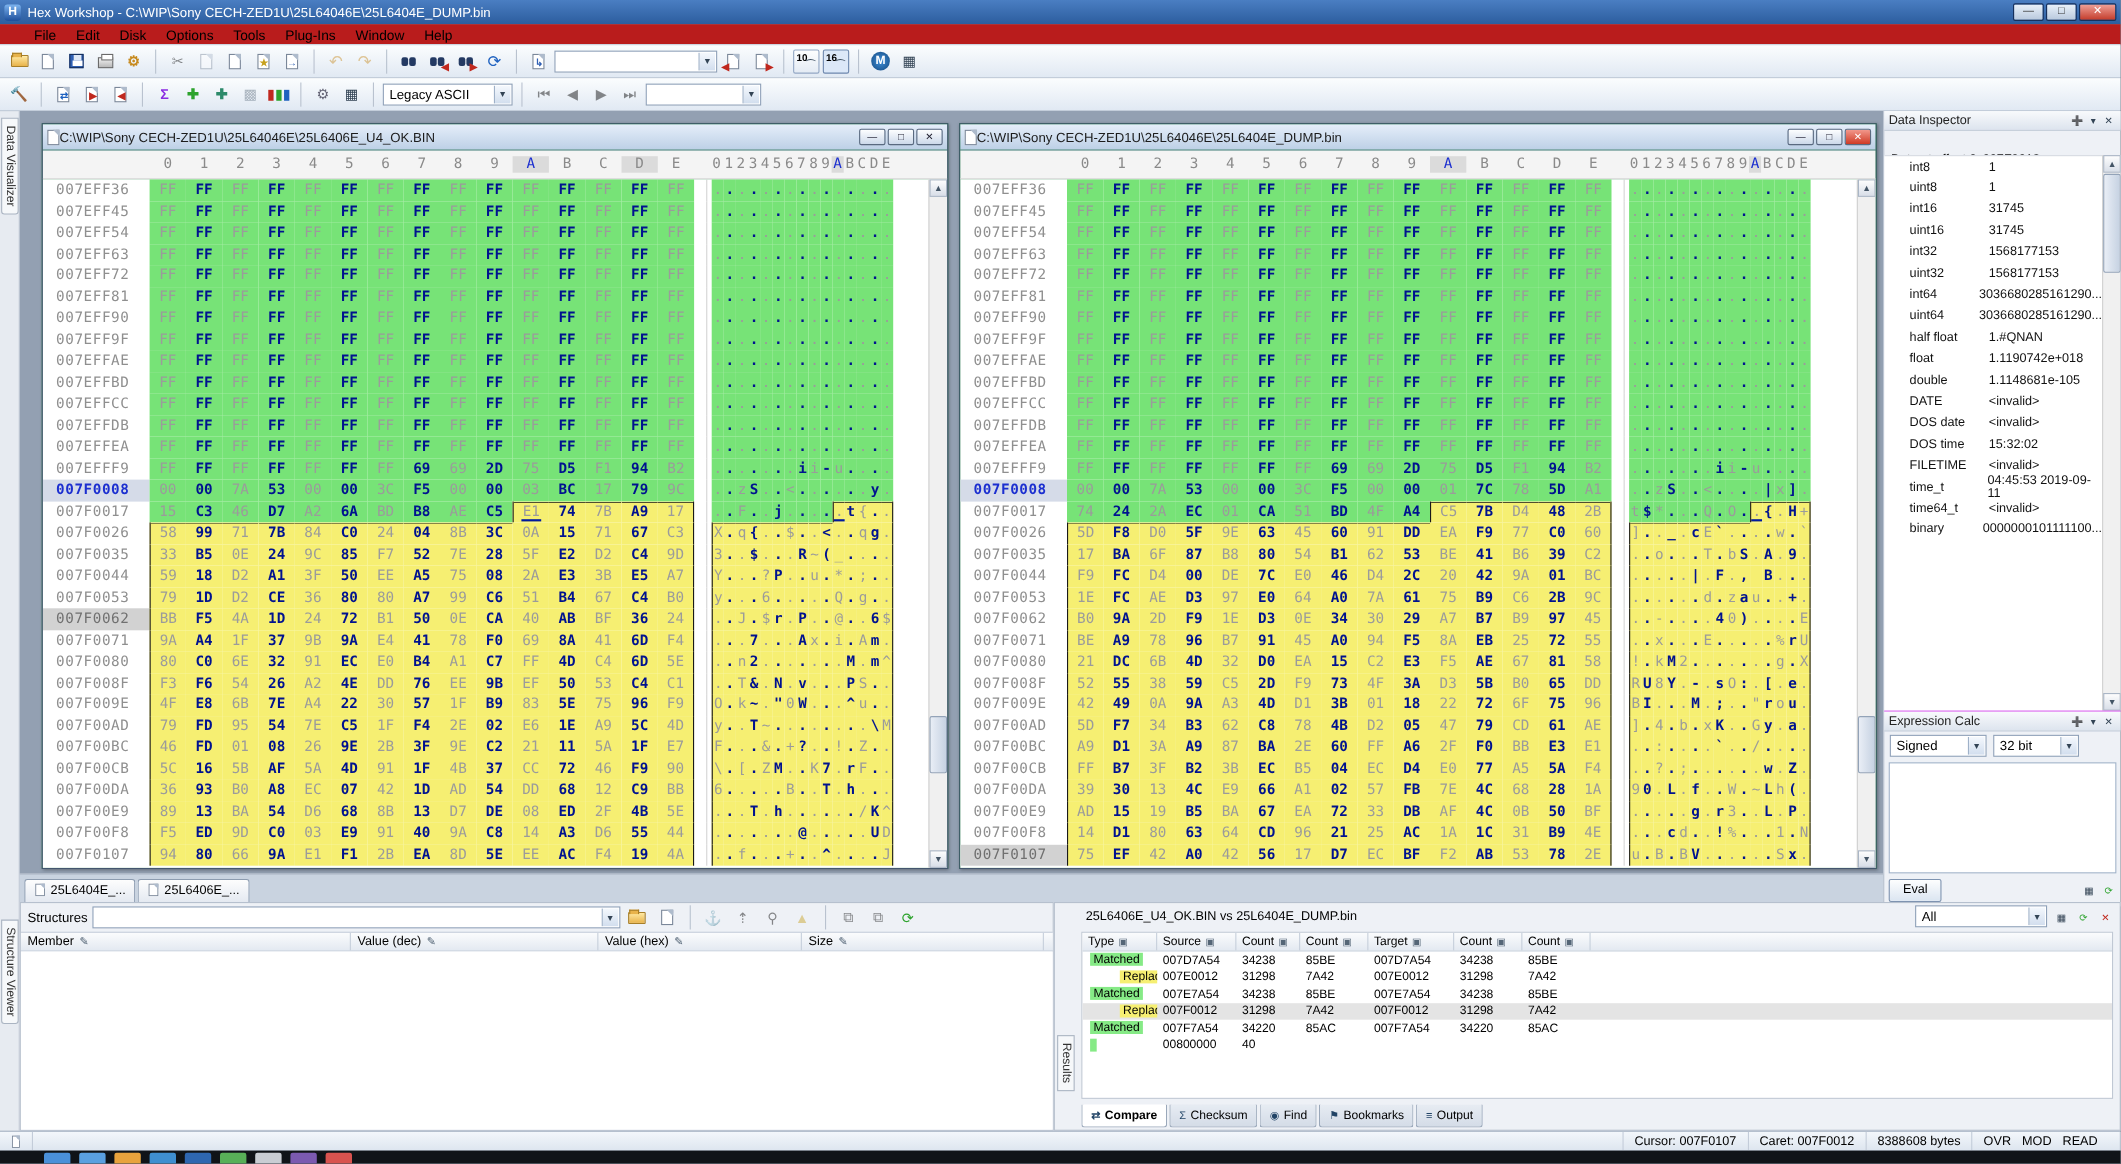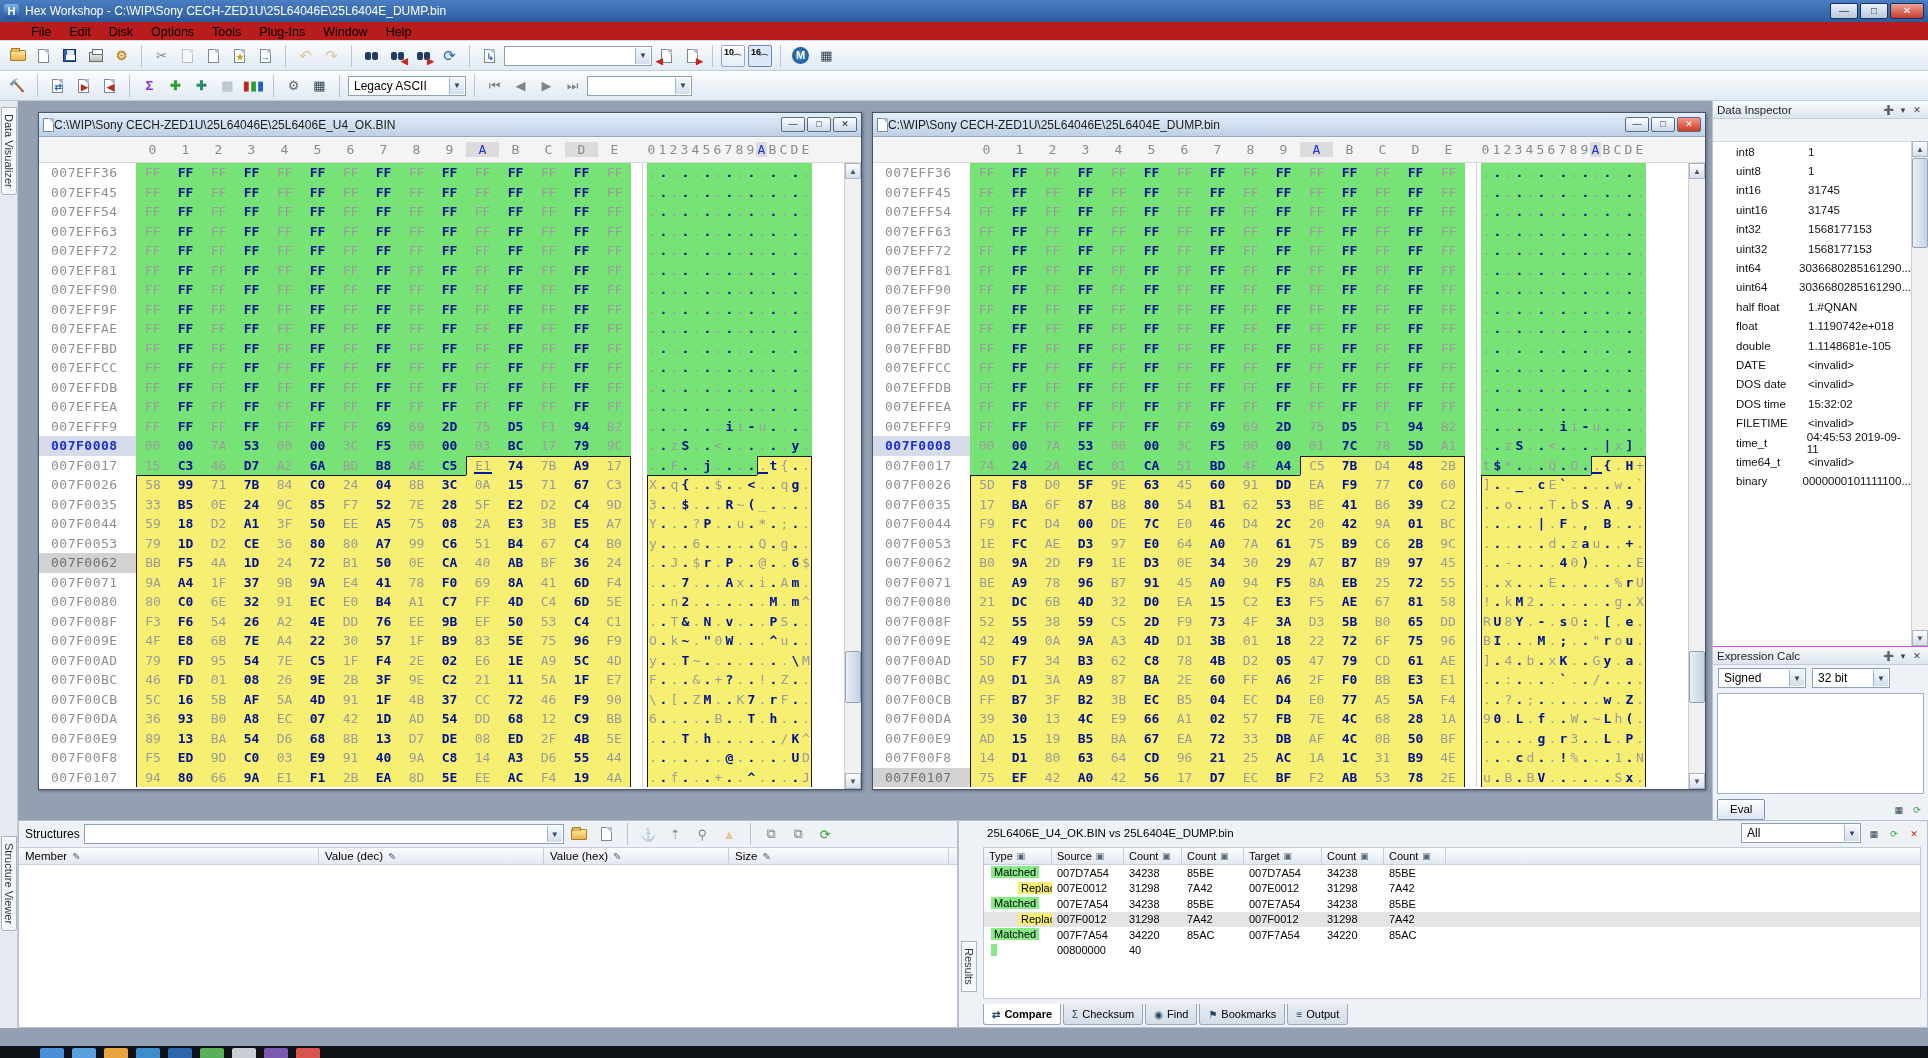--- a/index.html
+++ b/index.html
@@ -2830,20 +2830,30 @@
           </div>
           <div class="vscroll">
             <div class="varr" style="top: 0px;">▲</div>
             <div class="varr" style="bottom: 0px;">▼</div>
             <div class="vthumb" style="top: 78%;"></div>
           </div>
         </div>
       </div>
   </div>
 
+  <div id="doctabs">
+      <div class="dtab">
+        <span><span class="ico-doc" style="display:inline-block;transform:scale(.8);"></span></span>
+        <span>25L6404E_...</span>
+      </div>
+      <div class="dtab">
+        <span><span class="ico-doc" style="display:inline-block;transform:scale(.8);"></span></span>
+        <span>25L6406E_...</span>
+      </div>
+    </div>
 
   <div id="rightdock">
     <div id="inspector">
       <div class="dockhead">
         <span>Data Inspector</span>
         <span class="sp"></span>
         <span class="dkbtn">➕</span>
         <span class="dkbtn">▾</span>
         <span class="dkbtn">✕</span>
       </div>
@@ -3129,20 +3139,34 @@
           <span class="tabico">⚑</span>
           <span>Bookmarks</span>
         </div>
         <div class="rtab">
           <span class="tabico">≡</span>
           <span>Output</span>
         </div>
       </div>
   </div>
 
+  <div id="statusbar">
+    <div class="stcell" style="width:30px;">
+        <span class="ico-doc" style="transform:scale(.8);"></span>
+      </div>
+    <div class="stcell" id="stfill"></div>
+    <div class="stcell">Cursor: 007F0107</div>
+    <div class="stcell">Caret: 007F0012</div>
+    <div class="stcell">8388608 bytes</div>
+    <div class="stcell" id="stflags">
+        <span style="margin-right: 10px;">OVR</span>
+        <span style="margin-right: 10px;">MOD</span>
+        <span style="margin-right: 10px;">READ</span>
+      </div>
+  </div>
 
   <div id="taskbar">
       <div class="tbi" style="background: rgb(74, 144, 217);"></div>
       <div class="tbi" style="background: rgb(90, 160, 224);"></div>
       <div class="tbi" style="background: rgb(232, 163, 61);"></div>
       <div class="tbi" style="background: rgb(63, 143, 208);"></div>
       <div class="tbi" style="background: rgb(46, 103, 176);"></div>
       <div class="tbi" style="background: rgb(88, 176, 88);"></div>
       <div class="tbi" style="background: rgb(201, 205, 211);"></div>
       <div class="tbi" style="background: rgb(123, 90, 176);"></div>

